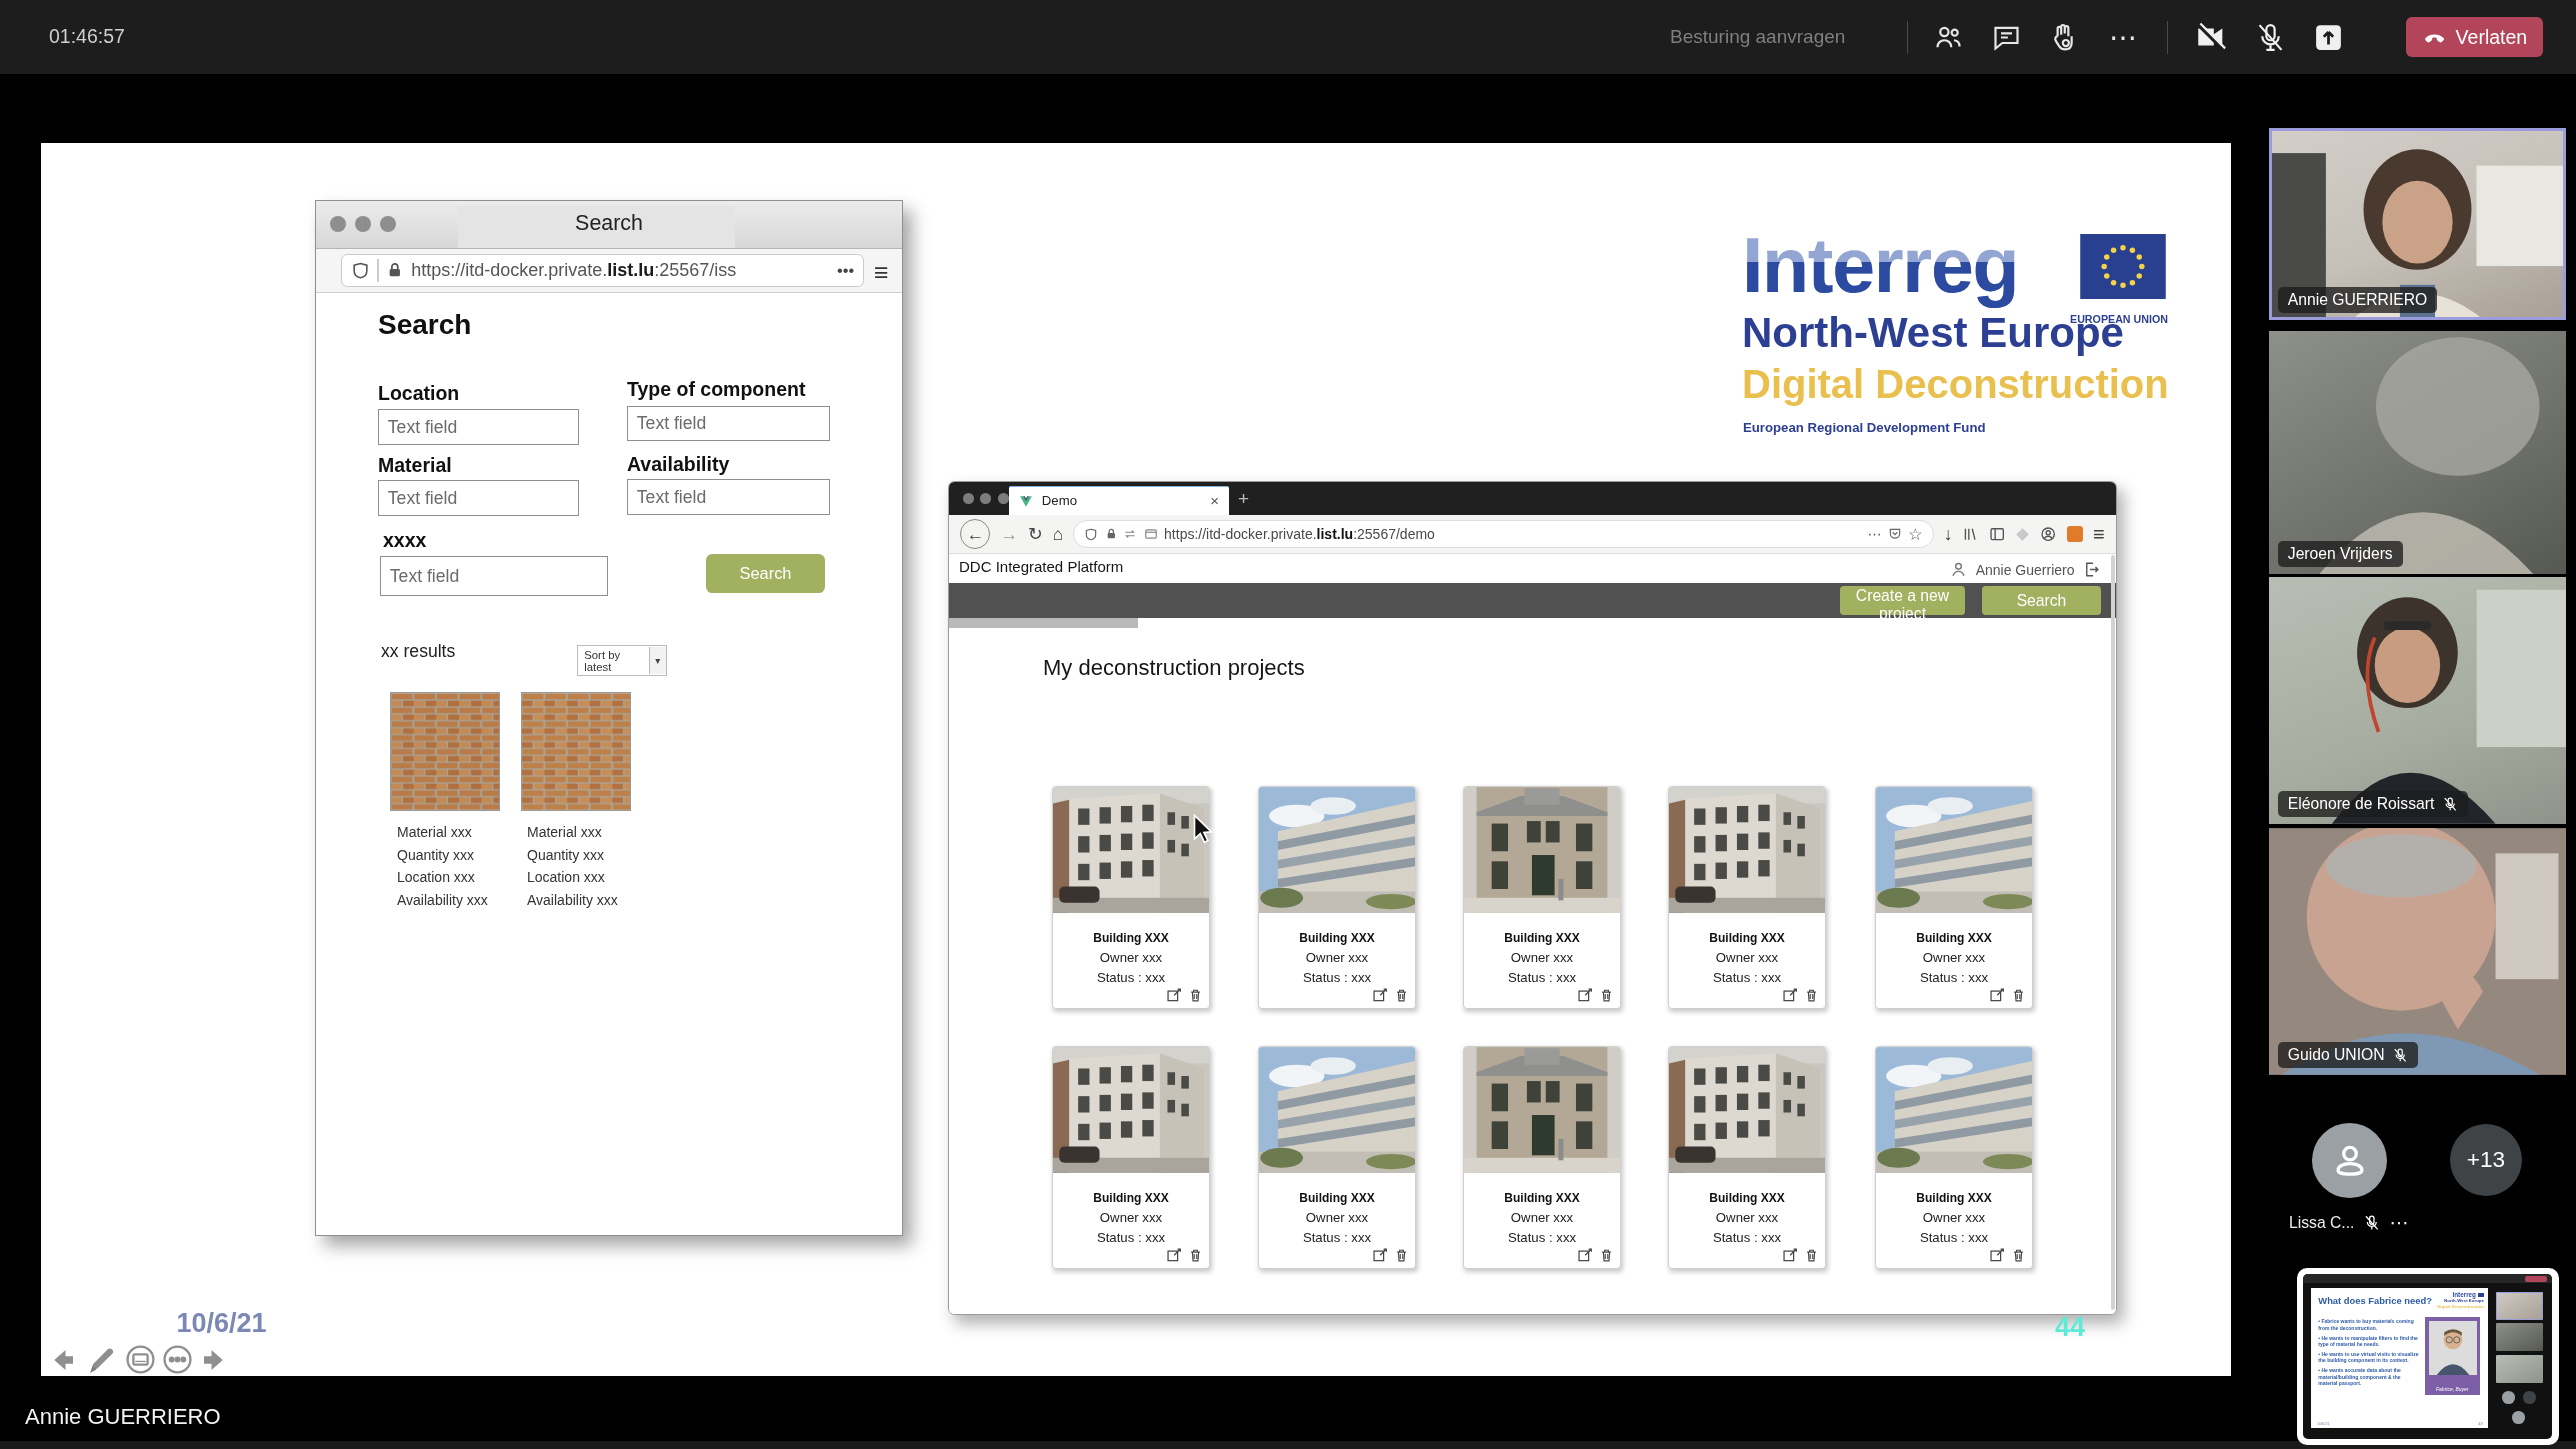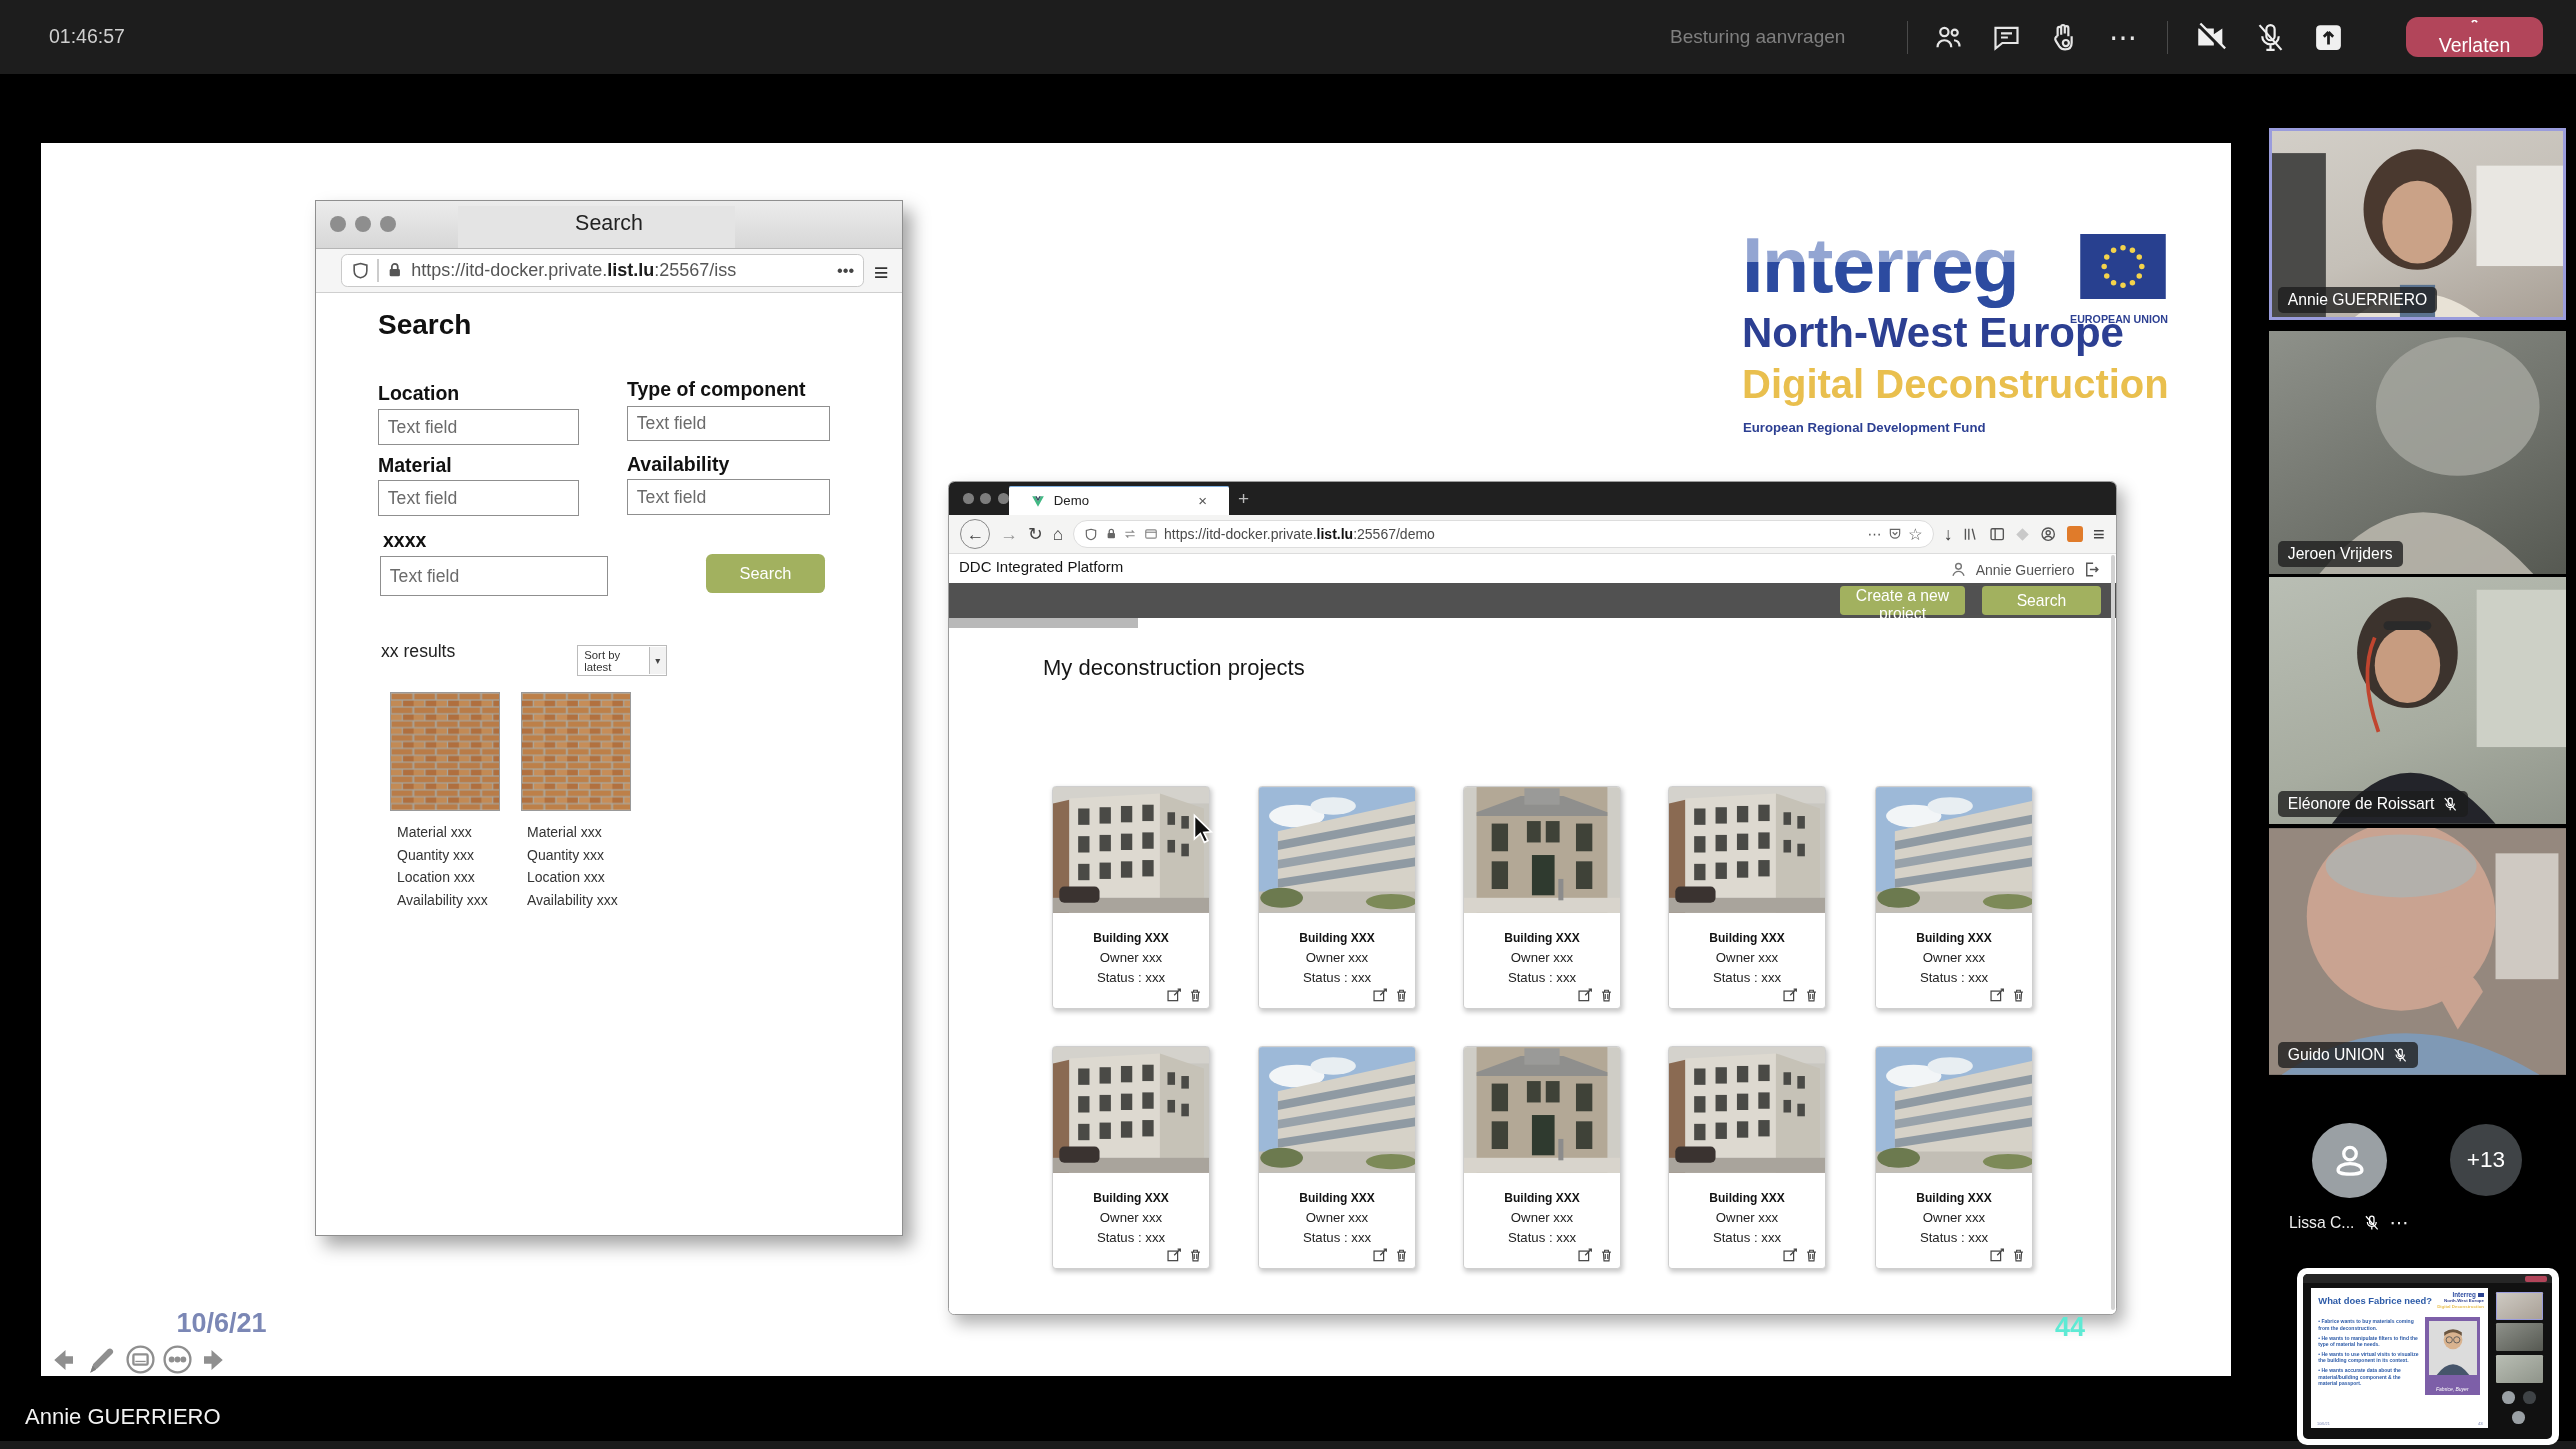--- a/index.html
+++ b/index.html
@@ -5,22 +5,22 @@
   html,body{margin:0;padding:0;background:#000;}
   #root{position:relative;width:2576px;height:1449px;background:#000;overflow:hidden;
         font-family:"Liberation Sans",sans-serif;}
   .abs{position:absolute;}
   
   .topbar{left:0;top:0;width:2576px;height:74px;background:#1d1d1d;}
   .timer{left:49px;top:25px;font-size:19.5px;color:#cfcfcf;}
   .ctrlreq{left:1670px;top:26px;font-size:19px;color:#7f7f7f;}
   .tb-div{width:1.3px;height:33px;background:#4a4a4a;top:21px;}
   .tb-ic{top:16.4px;width:42px;height:42px;display:flex;align-items:center;justify-content:center;}
-  .leave-btn{left:2406px;top:17px;width:137px;height:40px;border-radius:12px;background:#b2455a;
-             display:flex;align-items:center;justify-content:center;gap:8.8px;color:#fff;font-size:19.5px;flex-direction:column;}
+  .leave-btn{left:2406px;top:17px;width:137px;height:40px;border-radius:6px;background:#b2455a;
+             display:flex;align-items:center;justify-content:center;gap:8.8px;color:#fff;font-size:19.5px;}
   
   .slide{left:41px;top:143px;width:2190px;height:1233px;background:#fff;}
   .slide-date{left:165px;top:1308px;width:113px;text-align:center;font-size:27px;font-weight:bold;color:#7b87b5;}
   .slide-page{left:2055px;top:1312px;font-size:27px;font-weight:bold;color:#5eead4;}
   .deck-ic{top:1342px;height:35px;display:flex;align-items:center;}
   .presenter{left:25px;top:1404px;font-size:22px;color:#f2f2f2;}
   .bottomstrip{left:0;top:1441px;width:2576px;height:7.5px;background:#1b1b1b;}
   
   .sw{left:314px;top:200px;width:586px;height:1034px;background:#fff;border:1.3px solid #8f8f8f;
       box-shadow:8.8px 10px 16.4px rgba(0,0,0,.35);}
@@ -56,21 +56,21 @@
   .lg-program{left:1742px;top:362px;font-size:40px;font-weight:bold;color:#e9bf4e;}
   .lg-fund{left:1743px;top:420px;font-size:13.2px;font-weight:bold;color:#2c3f92;}
   .lg-flag{left:2080px;top:234px;}
   .lg-eu{left:2070px;top:313px;font-size:10.7px;font-weight:bold;color:#2c3f92;}
   
   .dw{left:948px;top:481px;width:1167px;height:832px;background:#fff;border:1.3px solid #9b9b9b;border-radius:6.3px;
       box-shadow:6.3px 8.8px 16.4px rgba(0,0,0,.3);overflow:hidden;}
   .dw-tabbar{left:0;top:0;width:100%;height:33px;background:#202020;}
   .dw-dot{top:11.3px;width:10.7px;height:10.7px;border-radius:50%;background:#7d7d7d;}
   .dw-tab{left:60px;top:3.8px;width:220px;height:29px;background:#fff;border-top:1.9px solid #7fb0e0;border-radius:1.9px 1.9px 0 0;
-          display:flex;align-items:center;gap:8.8px;padding:0 22px;box-sizing:border-box;}
+          display:flex;align-items:center;gap:8.8px;padding:0 10px;box-sizing:border-box;}
   .dw-tab-label{font-size:13.2px;color:#222;flex:1;}
   .dw-close,.dw-plus{font-size:15px;color:#555;}
   .dw-plus{color:#bbb;}
   .dw-navbar{left:0;top:33px;width:100%;height:39px;background:#f4f4f3;border-bottom:1.3px solid #dcdcdc;
              display:flex;align-items:center;gap:10px;padding:0 11.3px;box-sizing:border-box;}
   .nav-g{font-size:17.6px;color:#444;}
   .nav-back{width:28px;height:28px;border:1.3px solid #888;border-radius:50%;display:flex;align-items:center;justify-content:center;}
   .dw-urlpill{flex:1;height:28px;background:#fff;border:1.3px solid #ddd;border-radius:14px;display:flex;align-items:center;
               gap:6.3px;padding:0 10px;box-sizing:border-box;}
   .dw-url{font-size:14px;color:#4a4a4a;white-space:nowrap;flex:1;}

